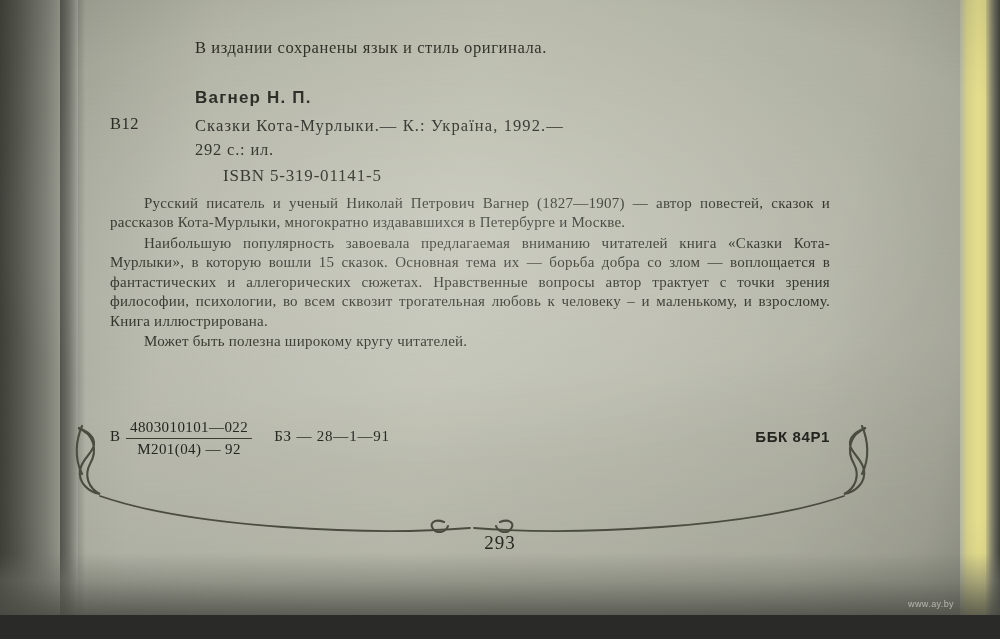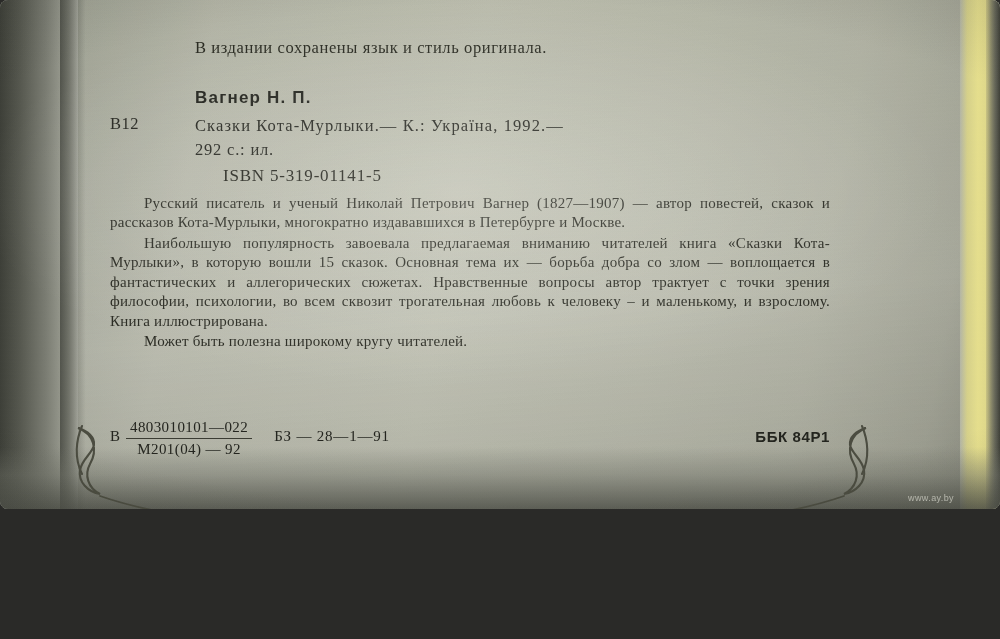--- a/index.html
+++ b/index.html
@@ -3,25 +3,24 @@
 <meta charset="utf-8">
 <style>
   html, body {
     margin: 0;
     padding: 0;
     background: #2a2a28;
   }
   #page {
     position: relative;
     width: 1000px;
-    height: 509px;
+    height: 615px;
     overflow: hidden;
     font-family: "Liberation Serif", serif;
     background: #b9bbb0;
-    border-radius: 8px;
   }
 
   
   .photo-base {
     position: absolute;
     inset: 0;
     background:
       linear-gradient(100deg, #6d6f66 0%, #8e9087 3%, #b5b7ac 8%, #c7c8bd 20%,
                       #cfd0c4 45%, #c9cabe 65%, #c2c3b7 80%, #b3b4a8 92%, #9a9b90 100%);
   }

